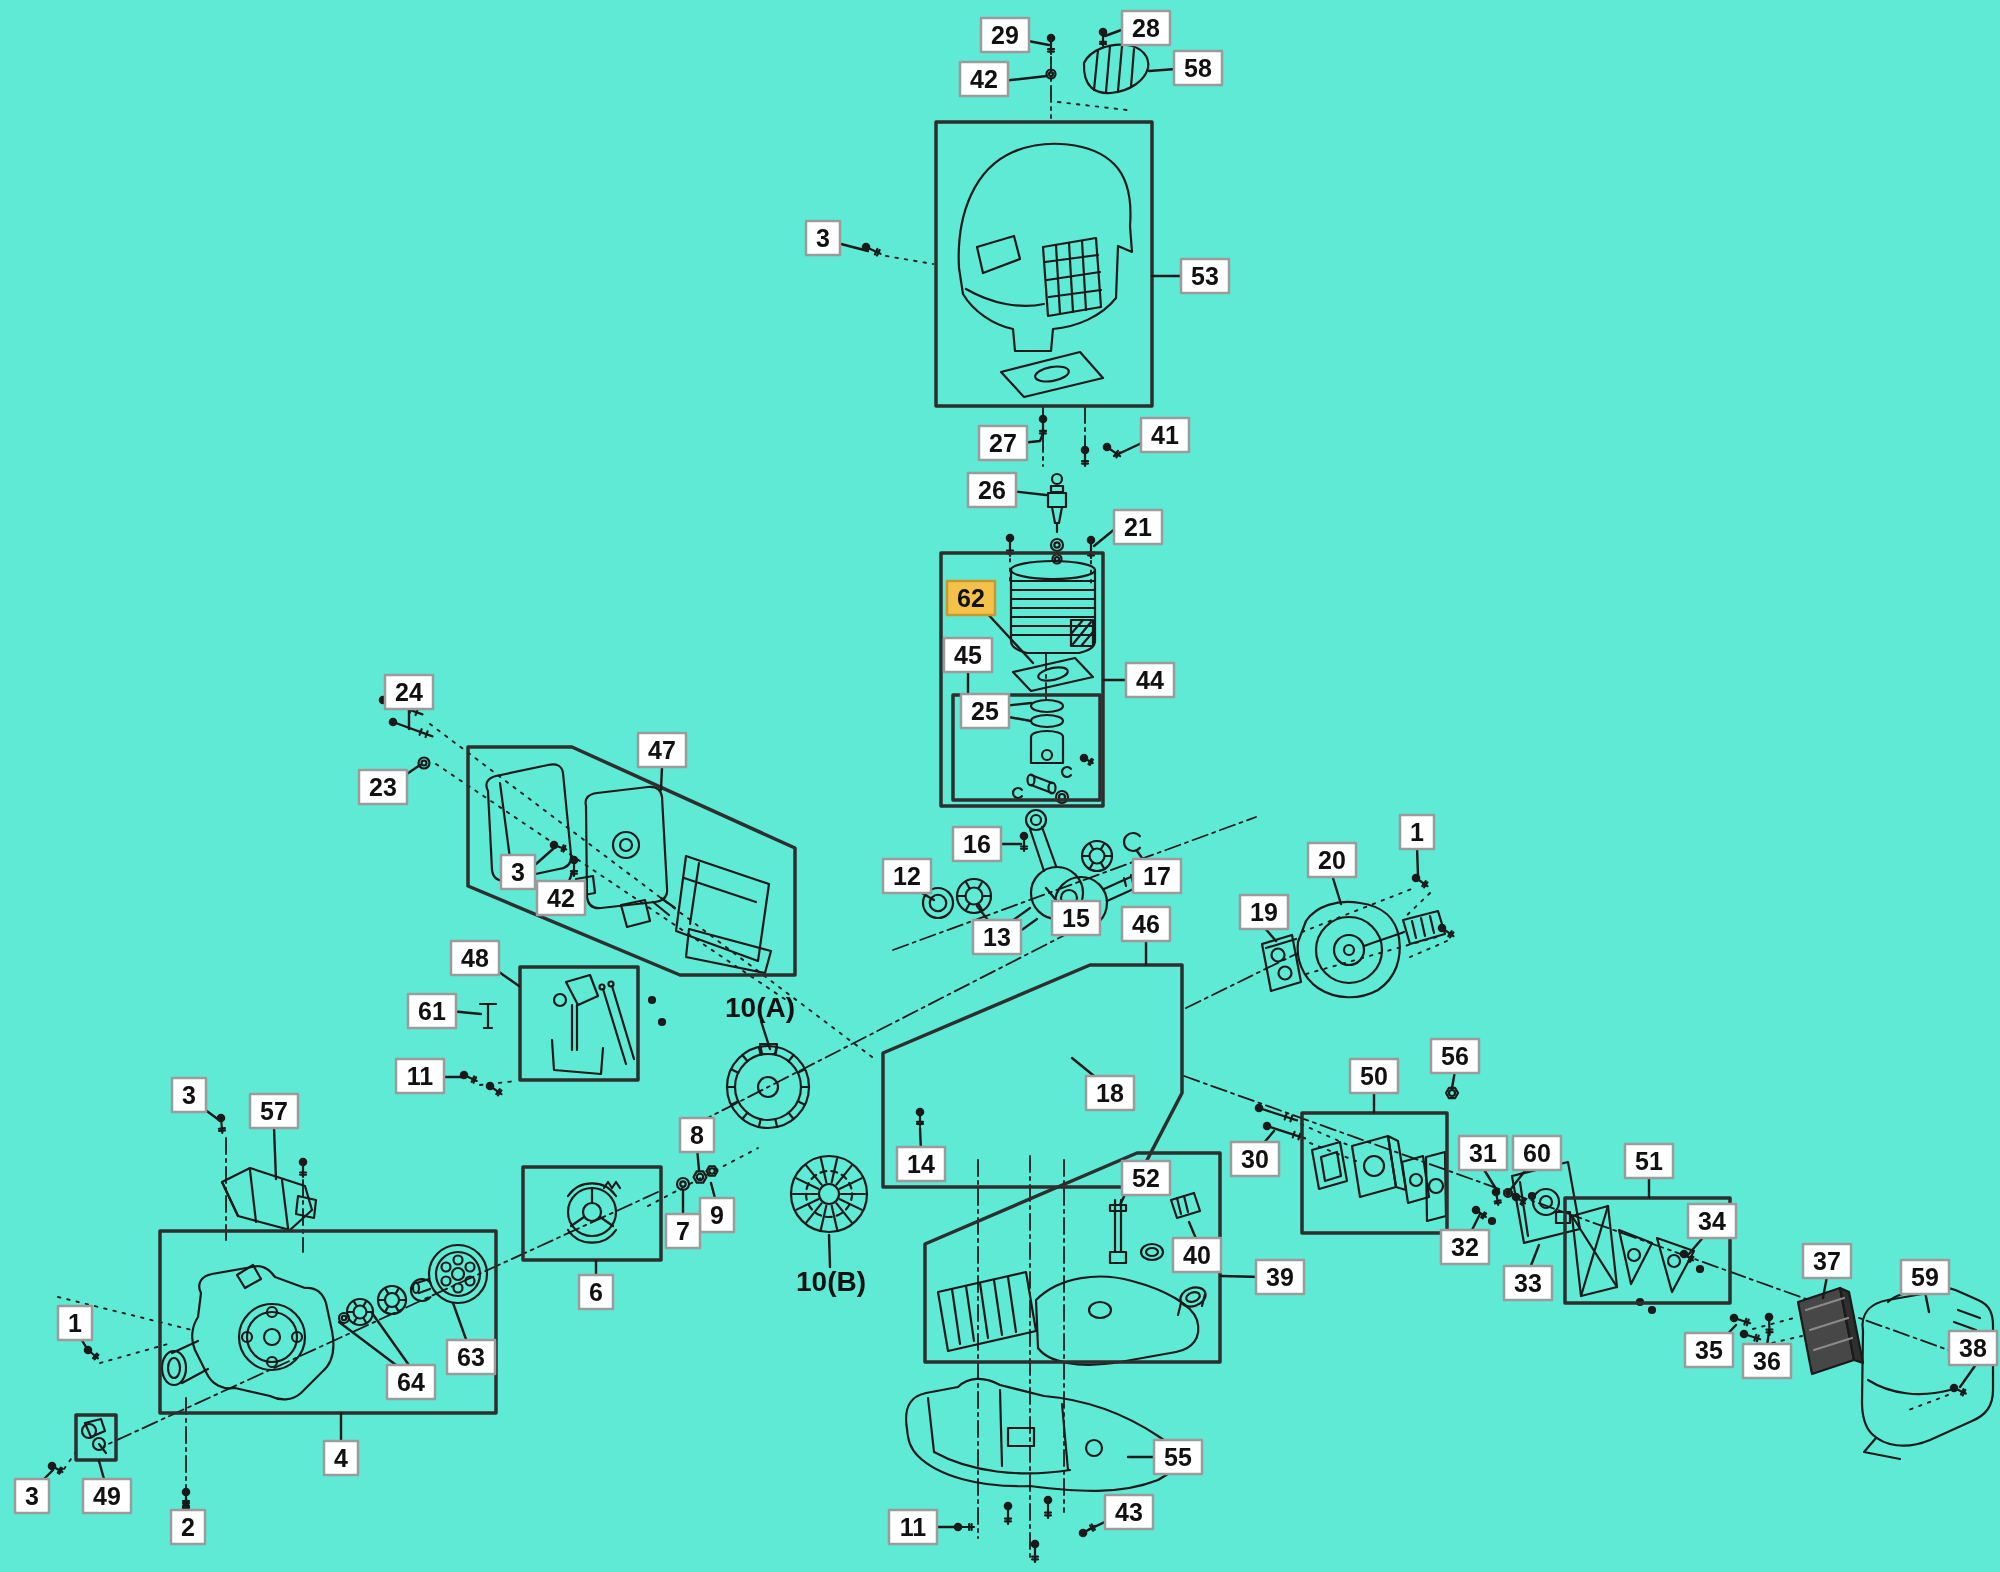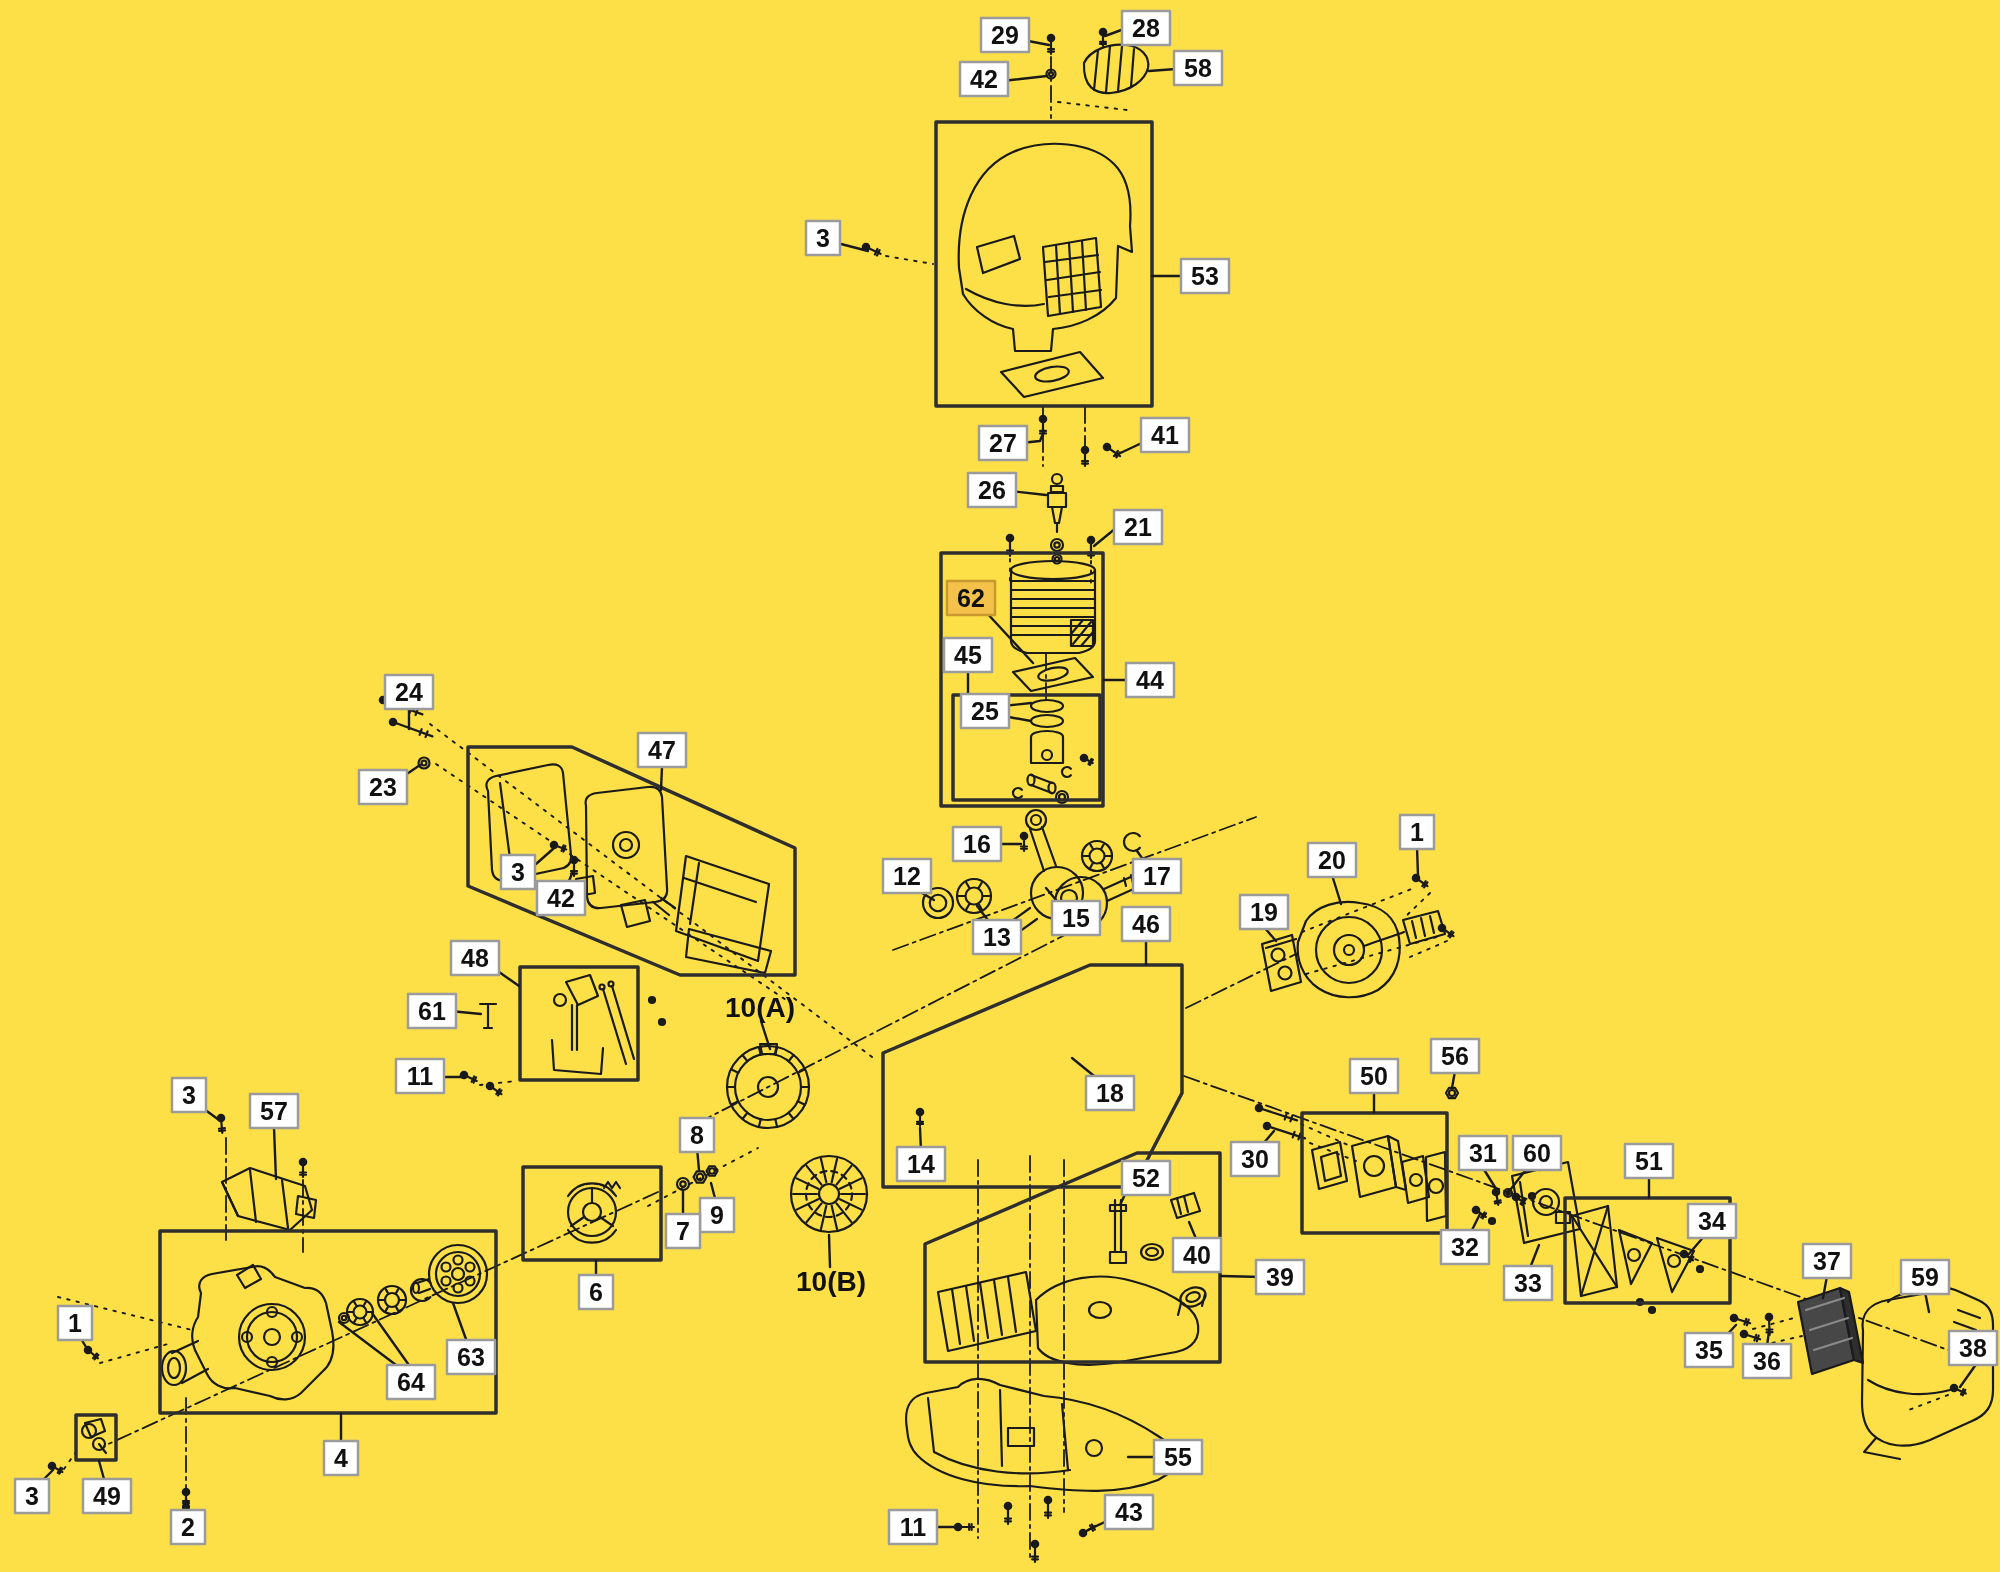--- a/index.html
+++ b/index.html
@@ -1,16 +1,16 @@
 <!DOCTYPE html>
 <html><head>
 <meta charset="utf-8">
 <style>
   html,body{margin:0;padding:0;background:#ffffff;}
-  .stage{position:relative;width:2000px;height:1572px;background:#fde047;overflow:hidden;
+  .stage{position:relative;width:2000px;height:1572px;background:#5eead4;overflow:hidden;
          font-family:"Liberation Sans",sans-serif;}
   #diagram{position:absolute;left:0;top:0;}
   #diagram path,#diagram polygon,#diagram polyline,#diagram circle,#diagram ellipse,
   #diagram rect,#diagram line{stroke:#1a1a1a;fill:none;stroke-width:2.2;
          stroke-linecap:round;stroke-linejoin:round;}
   #diagram .groupbox{stroke:#2e2e2e;stroke-width:3.5;}
   #diagram .leader{stroke-width:2.4;}
   #diagram .dashdot{stroke-dasharray:16 5 3 5;stroke-width:1.8;}
   #diagram .dotted{stroke-dasharray:2.5 7;stroke-width:1.9;}
   #diagram .lblrect{fill:#ffffff;stroke:#9b9b9b;stroke-width:2.5;}

